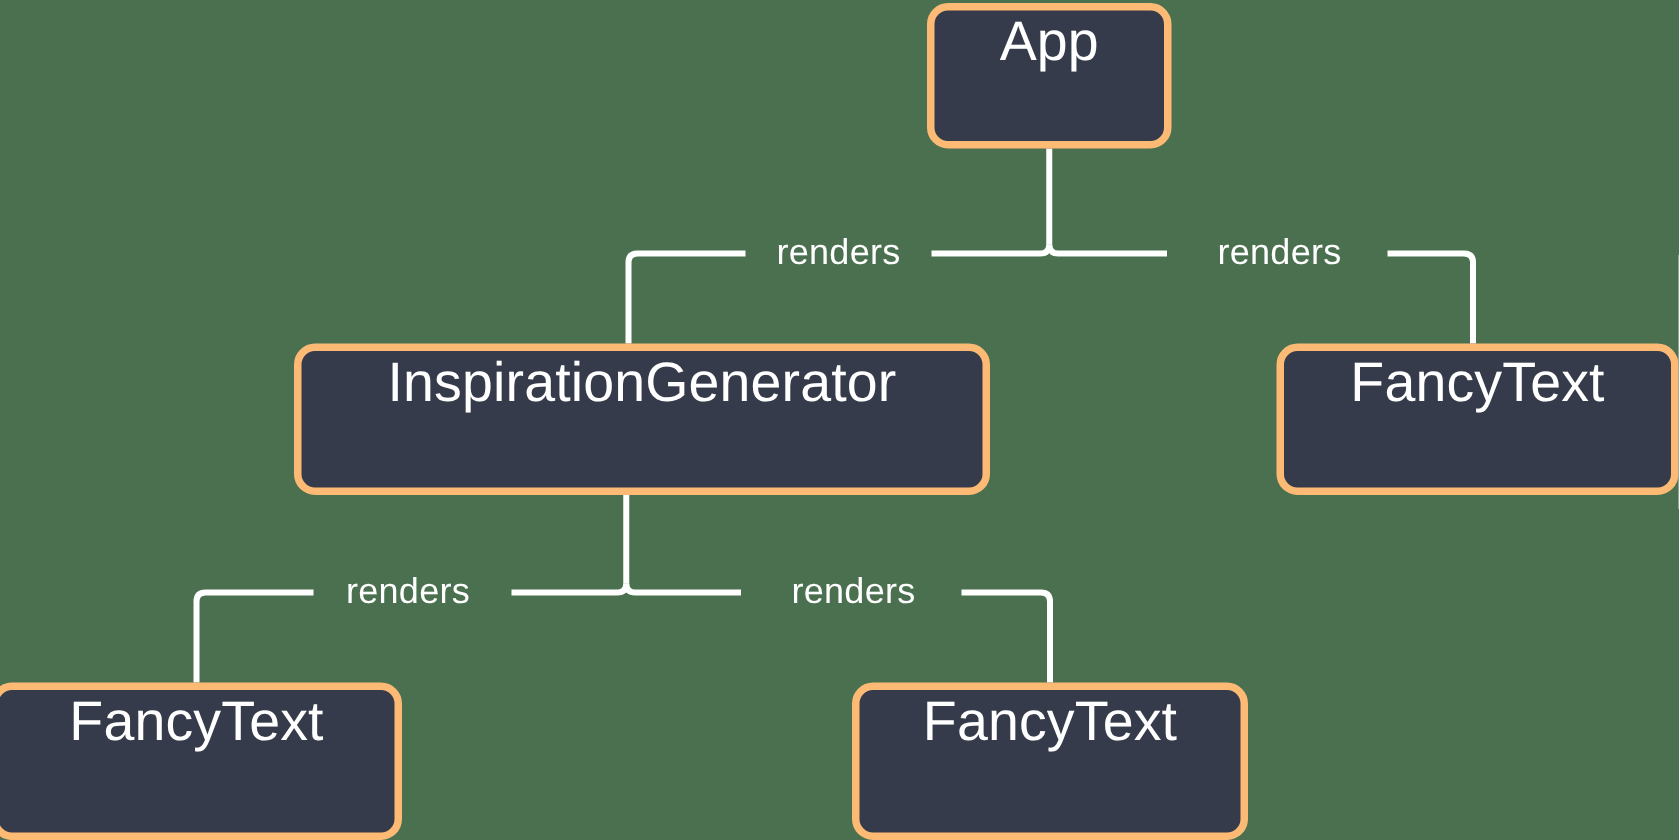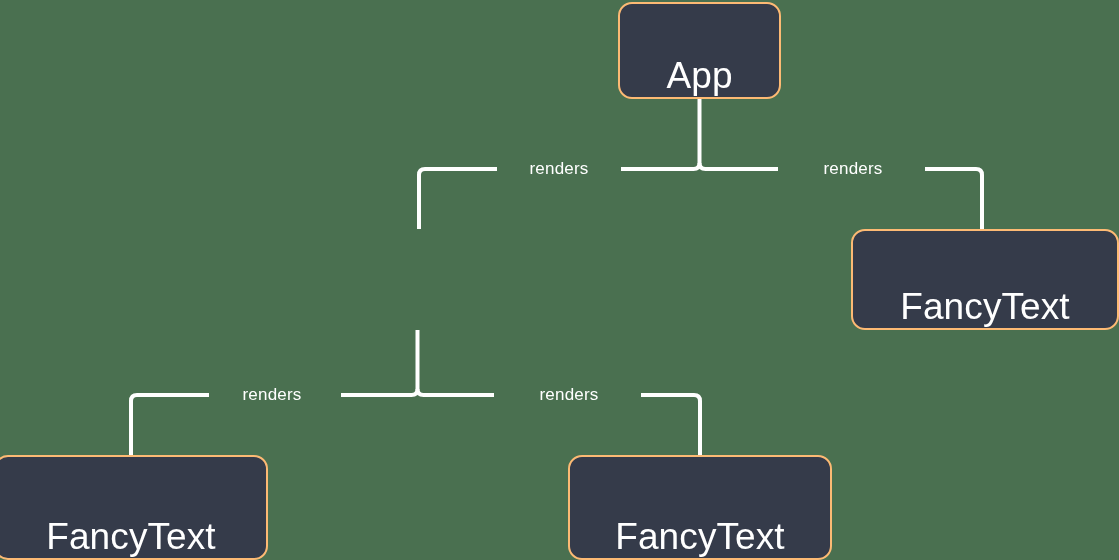--- a/index.html
+++ b/index.html
@@ -17,36 +17,36 @@
   }
   #edges {
     position:absolute;
     left:0; top:0;
     width:1119px; height:560px;
     pointer-events:none;
   }
   .node {
     position:absolute;
     background:#353b4a;
-    border:2px solid #fdba74;
+    border:5px solid #fdba74;
     border-radius:14px;
     display:flex;
-    align-items:flex-end;
+    align-items:flex-start;
     justify-content:center;
     color:#ffffff;
     font-size:37px;
     font-weight:400;
     letter-spacing:0.1px;
     white-space:nowrap;
     z-index:3;
   }
   .edge-label {
     position:absolute;
     color:#ffffff;
-    font-size:17px;
+    font-size:24px;
     font-weight:400;
     white-space:nowrap;
     transform:translate(-50%,-50%);
     z-index:4;
     letter-spacing:0.2px;
   }
 </style>
 </head>
 <body>
 
@@ -64,20 +64,23 @@
 
     <path d="M 417.5 389 Q 417.5 395 411.5 395 L 341 395 M 209 395 L 137 395 Q 131 395 131 401 L 131 455" fill="none" stroke="#ffffff" stroke-width="4" stroke-linecap="butt"></path>
 
     <path d="M 417.5 389 Q 417.5 395 423.5 395 L 494 395 M 641 395 L 694 395 Q 700 395 700 401 L 700 455" fill="none" stroke="#ffffff" stroke-width="4" stroke-linecap="butt"></path>
   </svg>
 
   <div class="node" style="left:618px; top:2px; width:163px; height:97px;">
     <span>App</span>
   </div>
 
+  <div class="node" style="left:196px; top:229px; width:464px; height:101px;">
+    <span>InspirationGenerator</span>
+  </div>
 
   <div class="node" style="left:851px; top:229px; width:268px; height:101px;">
     <span>FancyText</span>
   </div>
 
   <div class="node" style="left:-6px; top:455px; width:274px; height:105px;">
     <span>FancyText</span>
   </div>
 
   <div class="node" style="left:568px; top:455px; width:264px; height:105px;">

